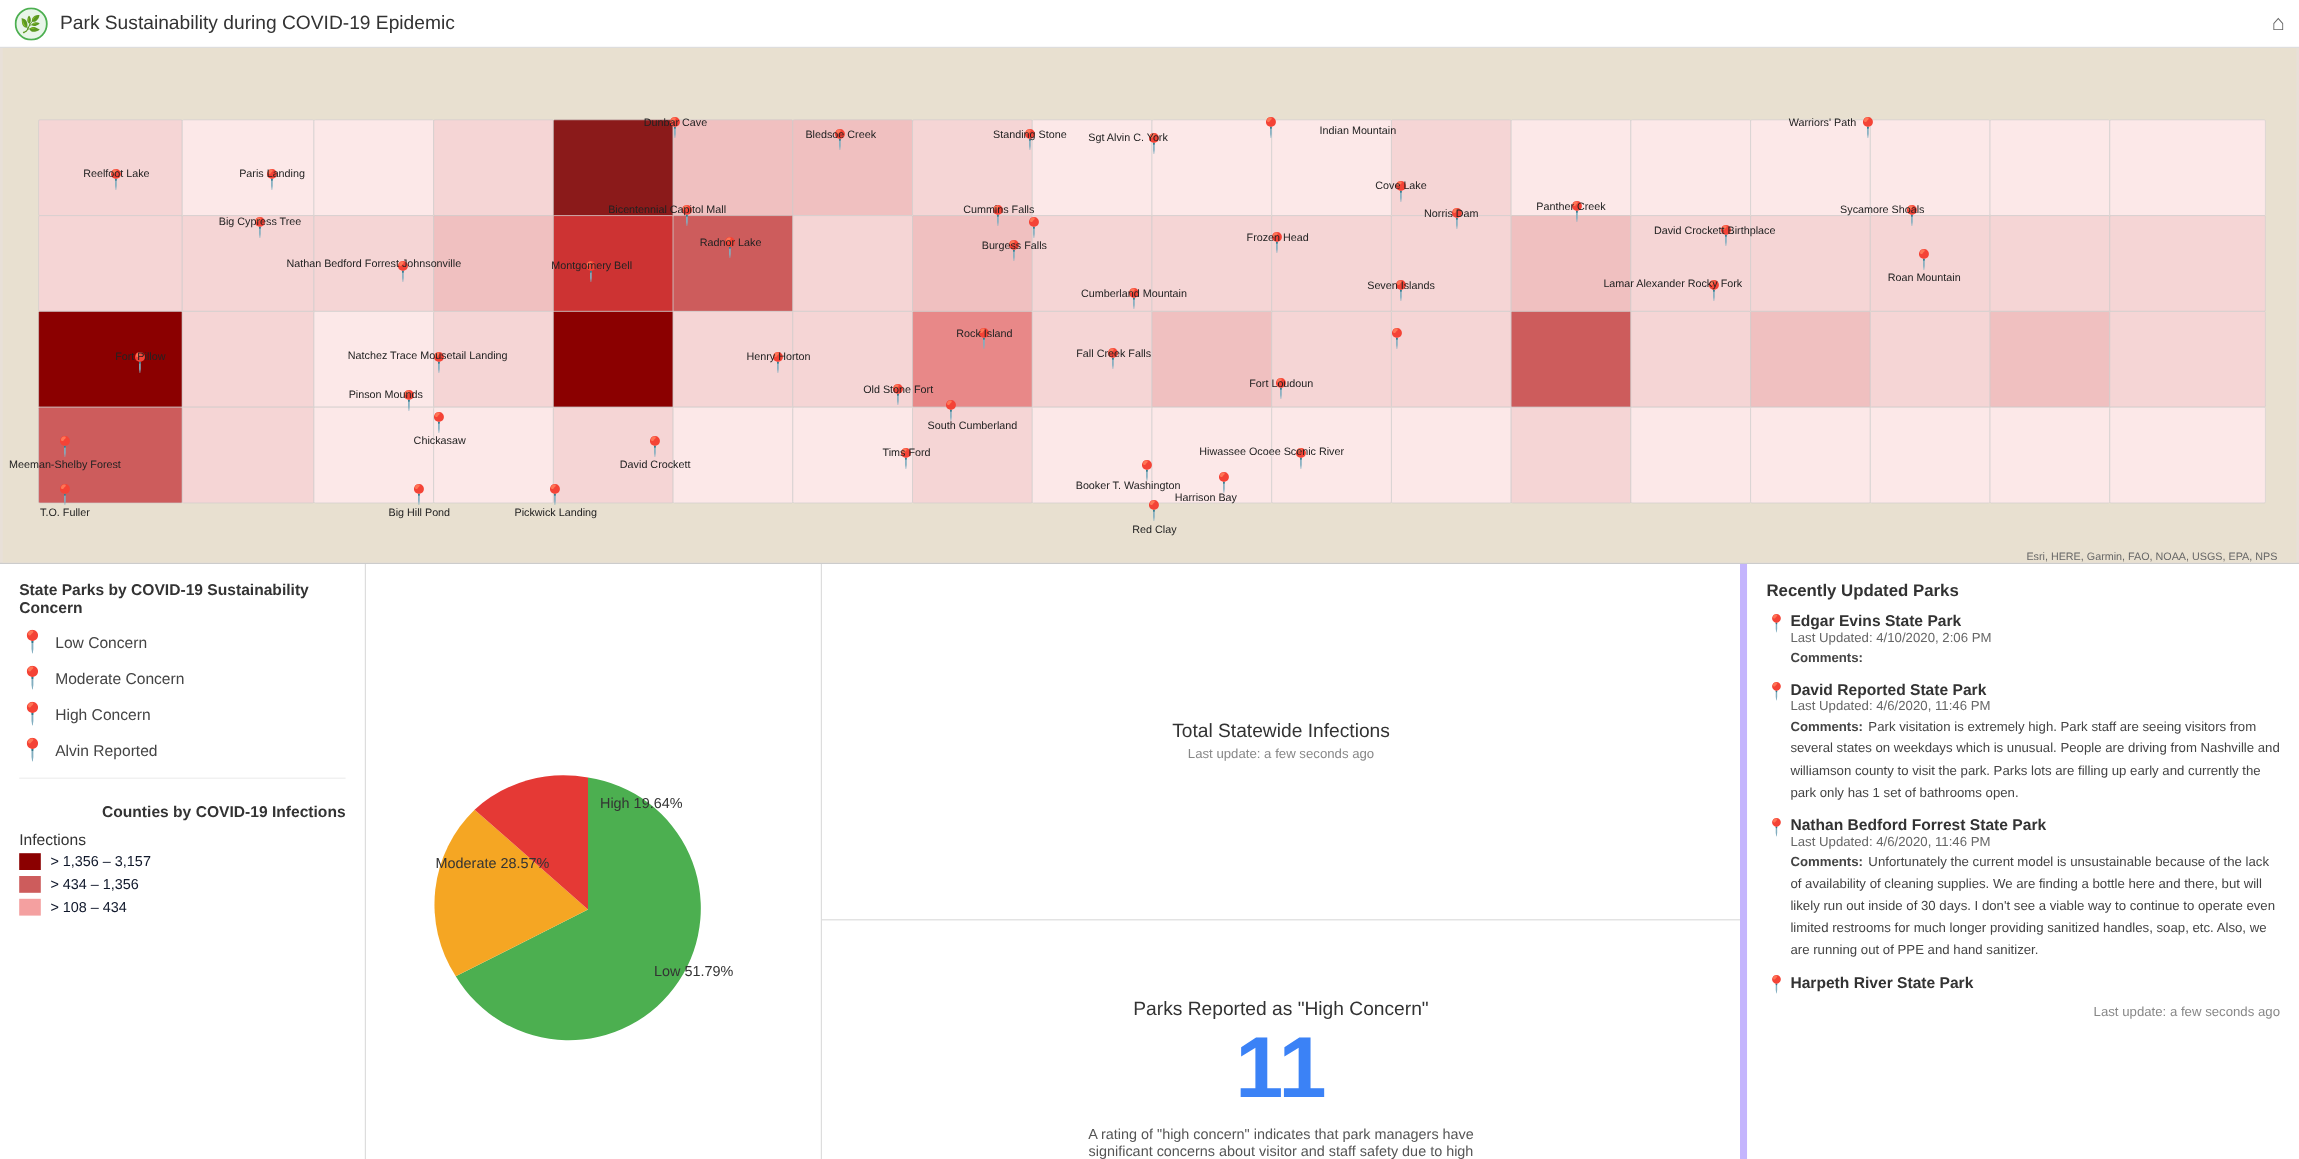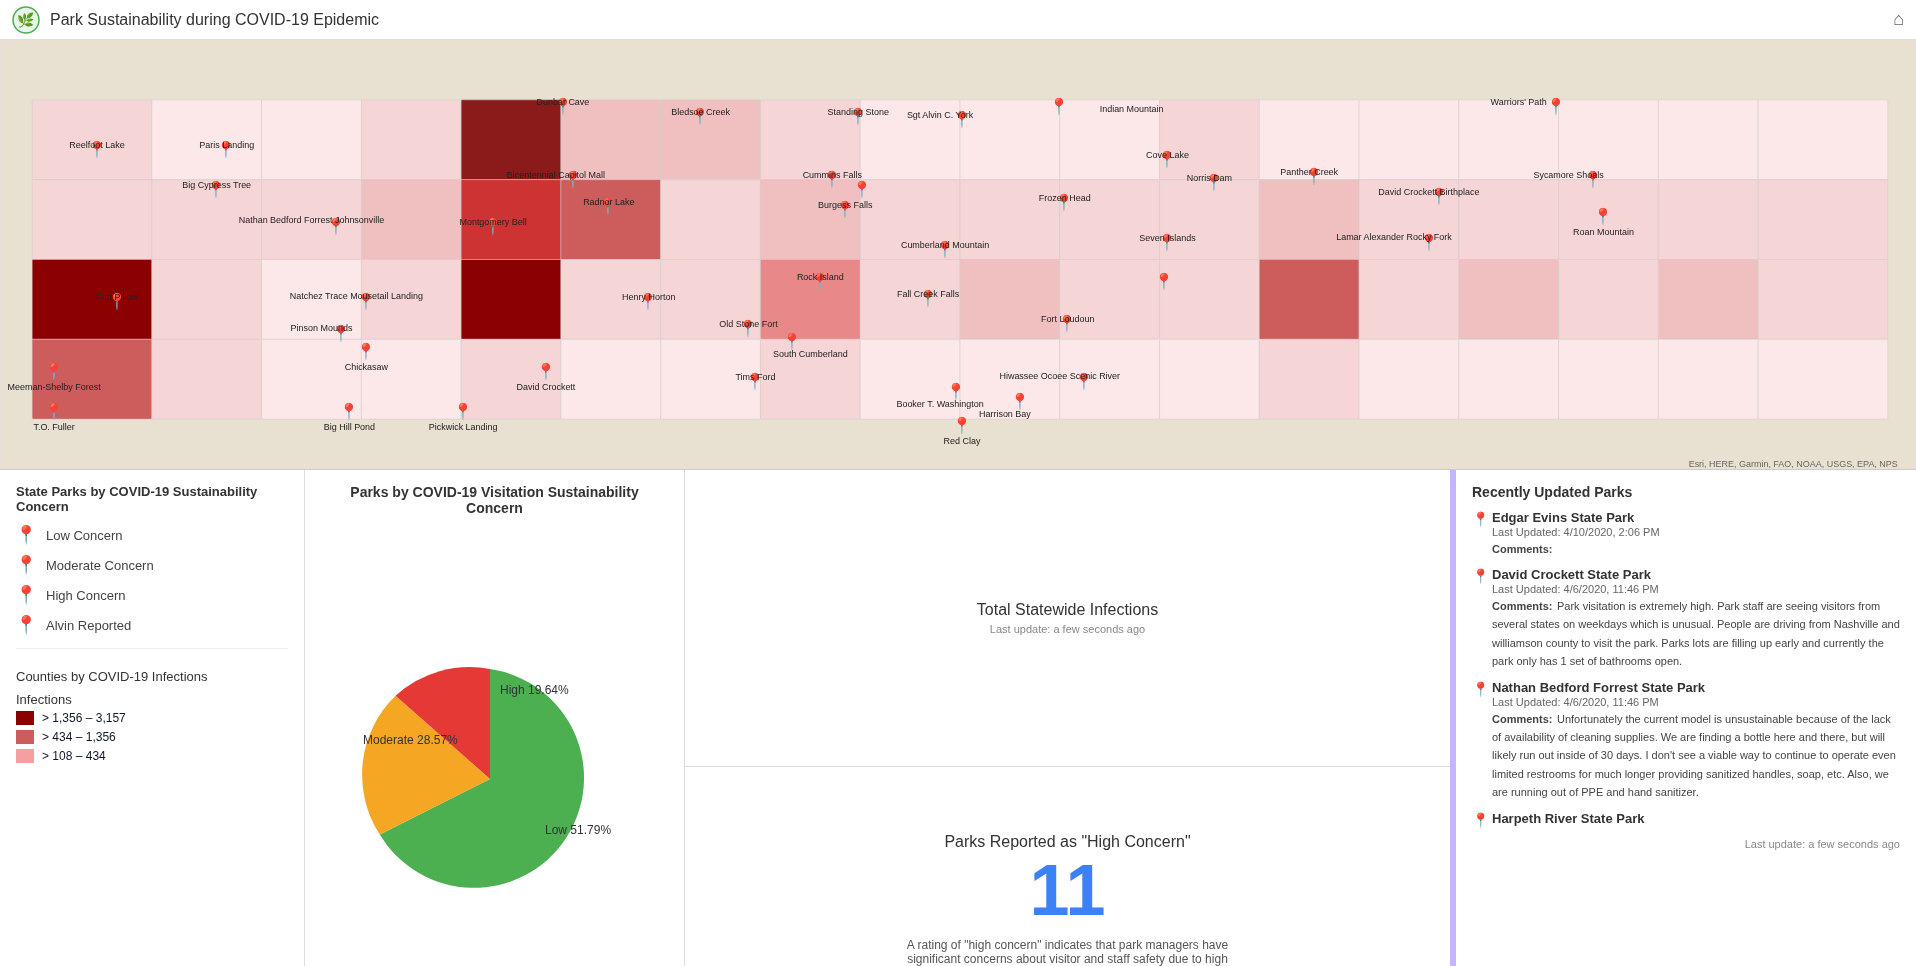--- a/index.html
+++ b/index.html
@@ -51,21 +51,21 @@
     .legend-icon {
       width: 22px; height: 22px; margin-right: 8px;
       flex-shrink: 0; display: flex; align-items: center; justify-content: center;
     }
     .pin-green { color: #4caf50; font-size: 18px; }
     .pin-orange { color: #f5a623; font-size: 18px; }
     .pin-red { color: #e53935; font-size: 18px; }
     .pin-gray { color: #9e9e9e; font-size: 18px; }
 
     .section-divider { margin: 12px 0 10px; border-top: 1px solid #eee; padding-top: 10px; }
-    .legend-panel-subtitle { font-size: 13px; font-weight: normal; color: #333; margin-bottom: 8px; }
+    .legend-panel-subtitle { font-size: 13px; font-weight: bold; color: #333; margin-bottom: 8px; text-align: right; }
     .legend-panel-label { font-size: 13px; color: #333; margin-bottom: 4px; }
 
     .choropleth-item { display: flex; align-items: center; margin-bottom: 5px; font-size: 12px; color: #0f172a; }
     .choro-swatch { width: 18px; height: 14px; margin-right: 8px; flex-shrink: 0; }
 
     
     #chart-panel {
       width: 380px;
       min-width: 380px;
       border-right: 1px solid #ddd;
@@ -410,21 +410,20 @@
       <div class="choro-swatch" style="background:#cd5c5c;"></div>
       <span>&gt; 434 – 1,356</span>
     </div>
     <div class="choropleth-item">
       <div class="choro-swatch" style="background:#f4a0a0;"></div>
       <span>&gt; 108 – 434</span>
     </div>
   </div>
 
   <div id="chart-panel">
-    <h3>Parks by COVID-19 Visitation Sustainability Concern</h3>
     <div id="chart-container">
       <svg width="320" height="280" viewBox="0 0 320 280">
 
         <path d="M155,140 L155,30 A110,110 0 1,1 44.8,195.6 Z" fill="#4caf50"></path>
 
         <path d="M155,140 L44.8,195.6 A110,110 0 0,1 60.5,56.7 Z" fill="#f5a623"></path>
 
         <path d="M155,140 L60.5,56.7 A110,110 0 0,1 155,30 Z" fill="#e53935"></path>
 
         <text x="210" y="195" font-size="12" fill="#333">Low 51.79%</text>
@@ -456,21 +455,21 @@
       <div class="park-info">
         <div class="park-name">Edgar Evins State Park</div>
         <div class="park-meta">Last Updated: 4/10/2020, 2:06 PM</div>
         <span class="park-comments-label">Comments:</span>
       </div>
     </div>
 
     <div class="park-entry">
       <div class="park-pin" style="color:#f5a623; font-size:14px;">📍</div>
       <div class="park-info">
-        <div class="park-name">David Crockett State Park</div>
+        <div class="park-name">David Reported State Park</div>
         <div class="park-meta">Last Updated: 4/6/2020, 11:46 PM</div>
         <div>
           <span class="park-comments-label">Comments:</span>
           <span class="park-comments-text">Park visitation is extremely high. Park staff are seeing visitors from several states on weekdays which is unusual. People are driving from Nashville and williamson county to visit the park. Parks lots are filling up early and currently the park only has 1 set of bathrooms open.</span>
         </div>
       </div>
     </div>
 
     <div class="park-entry">
       <div class="park-pin" style="color:#f5a623; font-size:14px;">📍</div>

